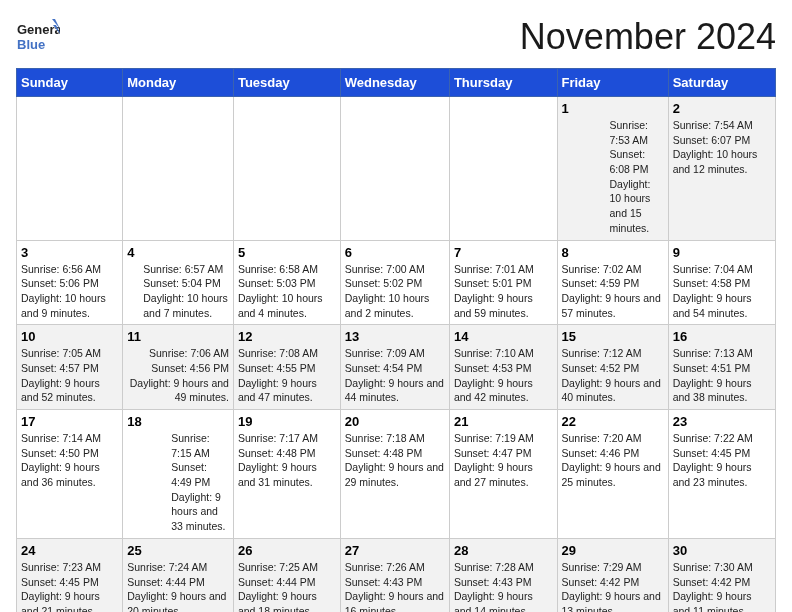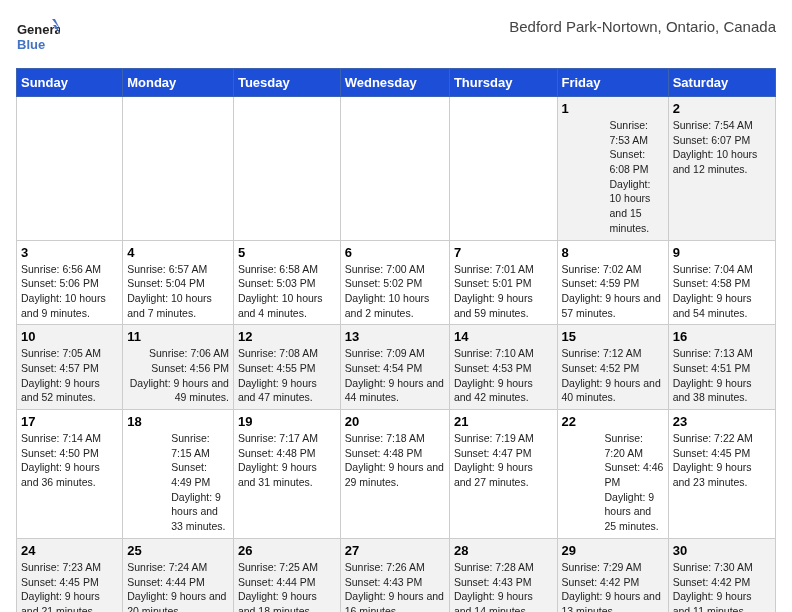--- a/index.html
+++ b/index.html
@@ -83,21 +83,21 @@
       <svg width="44" height="44" viewBox="0 0 44 44">
         <text x="1" y="18" font-size="13" font-weight="bold" fill="#222" font-family="Arial">General</text>
         <text x="1" y="33" font-size="13" font-weight="bold" fill="#4472c4" font-family="Arial">Blue</text>
         <polygon points="36,3 44,13 39,3" fill="#4472c4"></polygon>
         <polygon points="39,9 47,19 42,9" fill="#4472c4" transform="translate(-2,0)"></polygon>
       </svg>
     </div>
   </div>
 </div>
   <div class="title-area">
-    <div class="location-subtitle">Bedford Park-Nortown, Ontario, Canada</div>
+    <div class="month-title">November 2024</div>
   </div>
 </div>
 
 <table>
   <thead>
     <tr>
     <th>Sunday</th>
         <th>Monday</th>
         <th>Tuesday</th>
         <th>Wednesday</th>
@@ -128,21 +128,21 @@
       </tr>
       <tr>
         <td>
           <div class="day-number">3</div>
           <div class="day-info" style="white-space: pre-line;">Sunrise: 6:56 AM
 Sunset: 5:06 PM
 Daylight: 10 hours and 9 minutes.</div>
         </td>
         <td>
           <div class="day-number">4</div>
-          <div class="day-info" style="white-space: pre-line;">Sunrise: 6:57 AM
+          <div class="day-info" style="white-space: pre-line; margin-left: 16px;">Sunrise: 6:57 AM
 Sunset: 5:04 PM
 Daylight: 10 hours and 7 minutes.</div>
         </td>
         <td>
           <div class="day-number">5</div>
           <div class="day-info" style="white-space: pre-line;">Sunrise: 6:58 AM
 Sunset: 5:03 PM
 Daylight: 10 hours and 4 minutes.</div>
         </td>
         <td>
@@ -240,21 +240,21 @@
 Daylight: 9 hours and 29 minutes.</div>
         </td>
         <td>
           <div class="day-number">21</div>
           <div class="day-info" style="white-space: pre-line;">Sunrise: 7:19 AM
 Sunset: 4:47 PM
 Daylight: 9 hours and 27 minutes.</div>
         </td>
         <td>
           <div class="day-number">22</div>
-          <div class="day-info" style="white-space: pre-line; margin-left: 43px;">Sunrise: 7:20 AM
+          <div class="day-info" style="white-space: pre-line;">Sunrise: 7:20 AM
 Sunset: 4:46 PM
 Daylight: 9 hours and 25 minutes.</div>
         </td>
         <td>
           <div class="day-number">23</div>
           <div class="day-info" style="white-space: pre-line;">Sunrise: 7:22 AM
 Sunset: 4:45 PM
 Daylight: 9 hours and 23 minutes.</div>
         </td>
       </tr>

